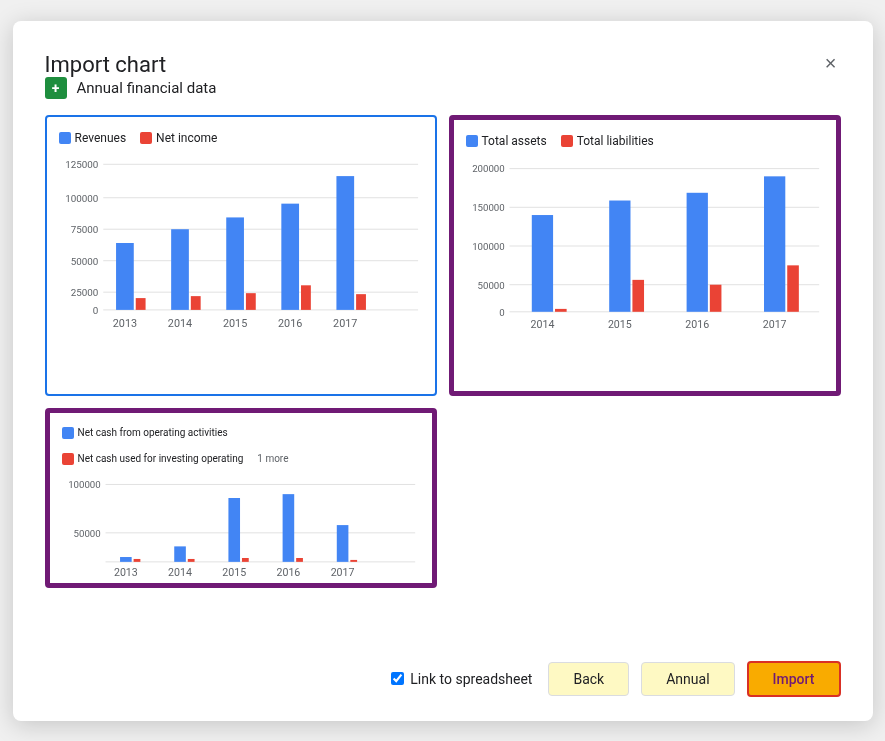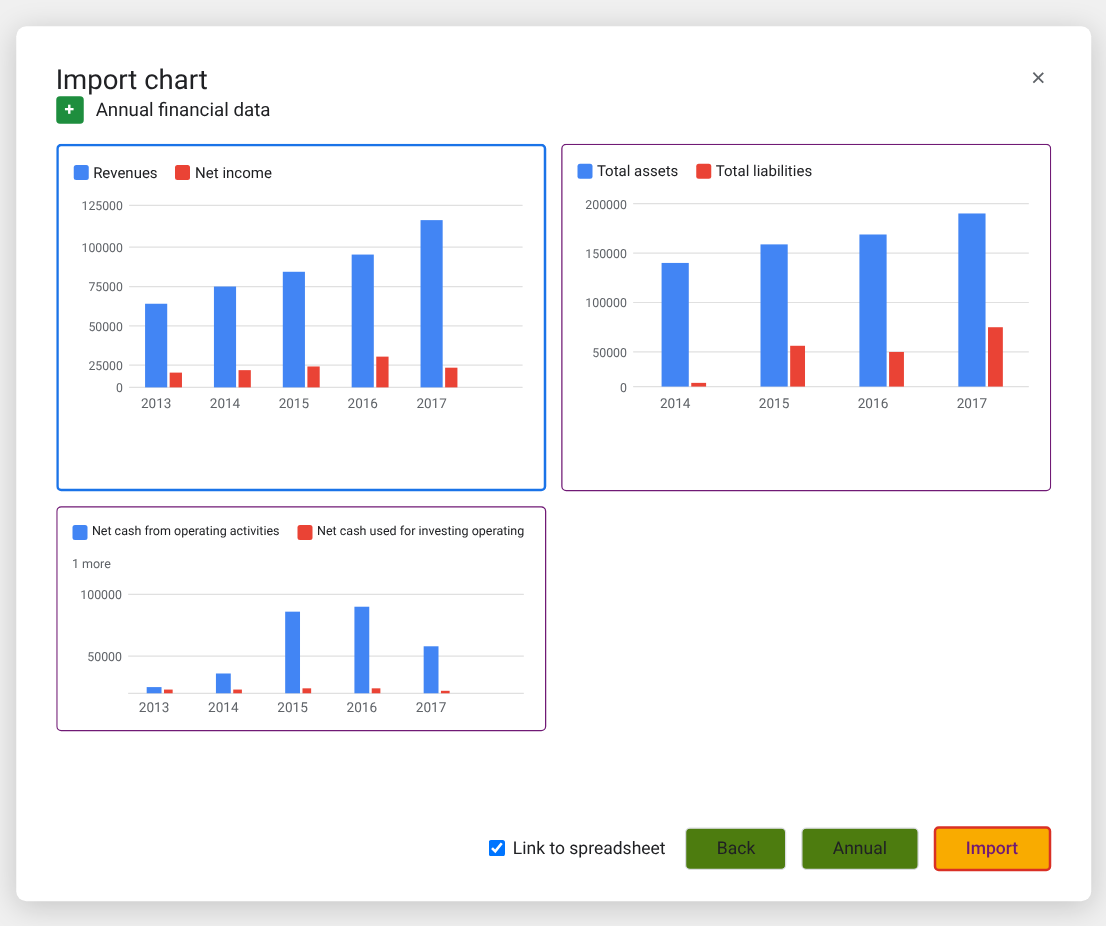--- a/index.html
+++ b/index.html
@@ -67,21 +67,21 @@
     .charts-grid {
       display: grid;
       grid-template-columns: 1fr 1fr;
       grid-template-rows: auto auto;
       gap: 12px;
       flex: 1;
       overflow-y: auto;
       margin-bottom: 16px;
     }
     .chart-card {
-      border: 1px solid #701a75;
+      border: 5px solid #701a75;
       border-radius: 4px;
       padding: 14px 12px 10px 12px;
       background: #fff;
       cursor: pointer;
       position: relative;
     }
     .chart-card.selected {
       border: 2px solid #1a73e8;
     }
     .chart-legend {
@@ -119,21 +119,21 @@
     .link-checkbox-area {
       display: flex;
       align-items: center;
       gap: 6px;
       margin-right: 4px;
       font-size: 14px;
       color: #202124;
     }
     .footer-btn {
       border: 1px solid #dadce0;
-      background: #4d7c0f;
+      background: #fef9c3;
       color: #202124;
       border-radius: 4px;
       padding: 8px 24px;
       font-size: 14px;
       cursor: pointer;
       font-family: inherit;
     }
     .import-btn {
       background: #f9ab00;
       color: #701a75;

